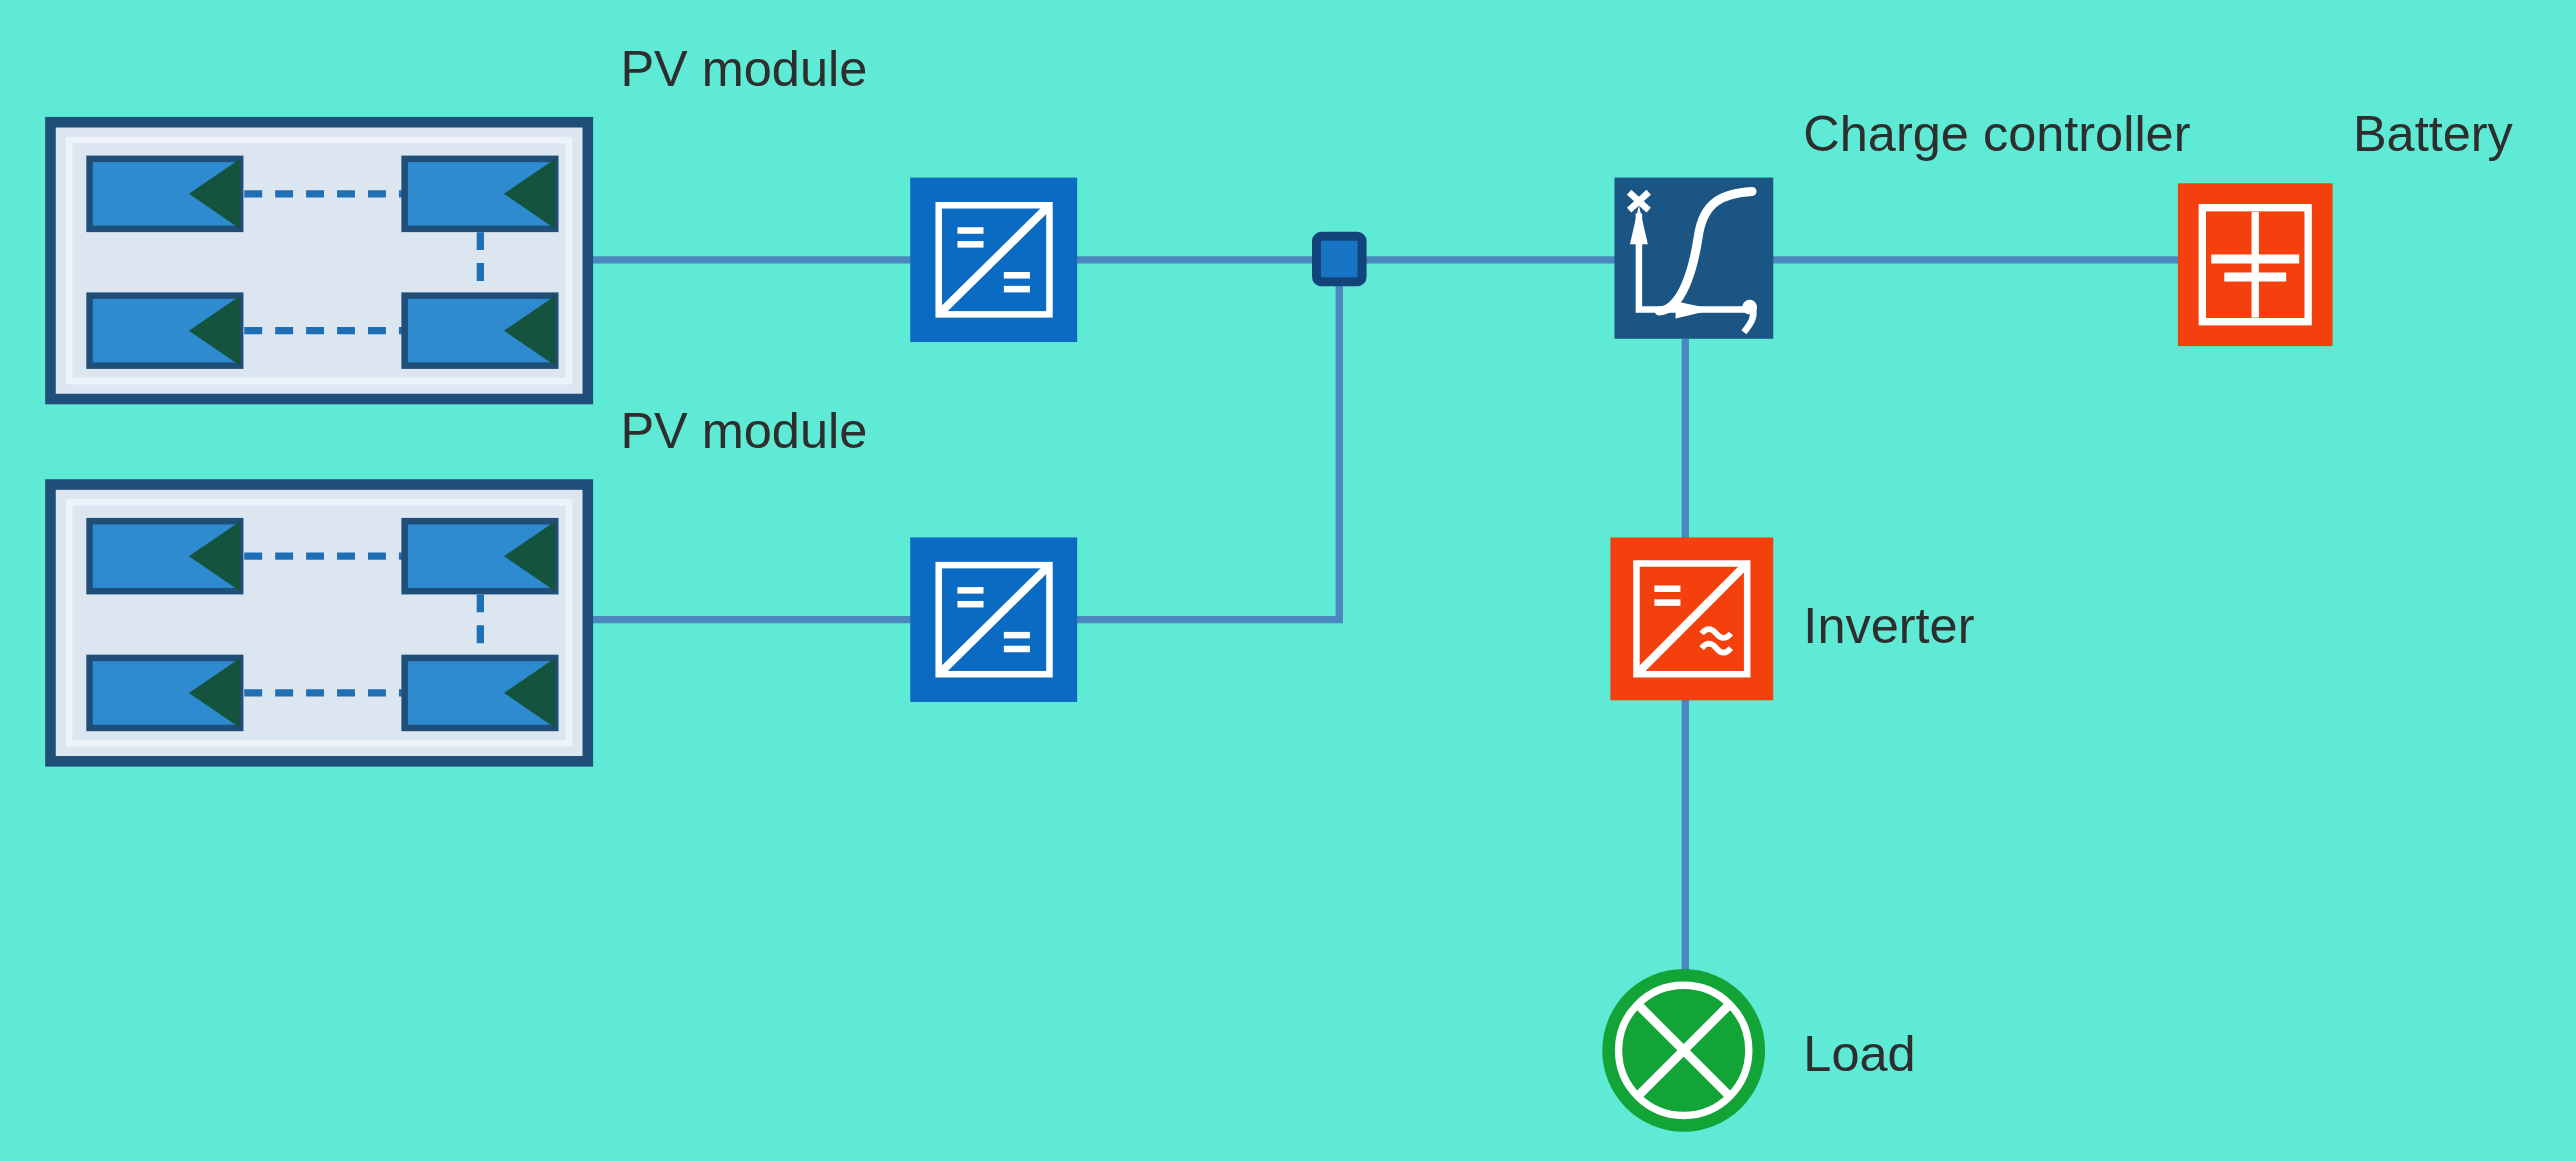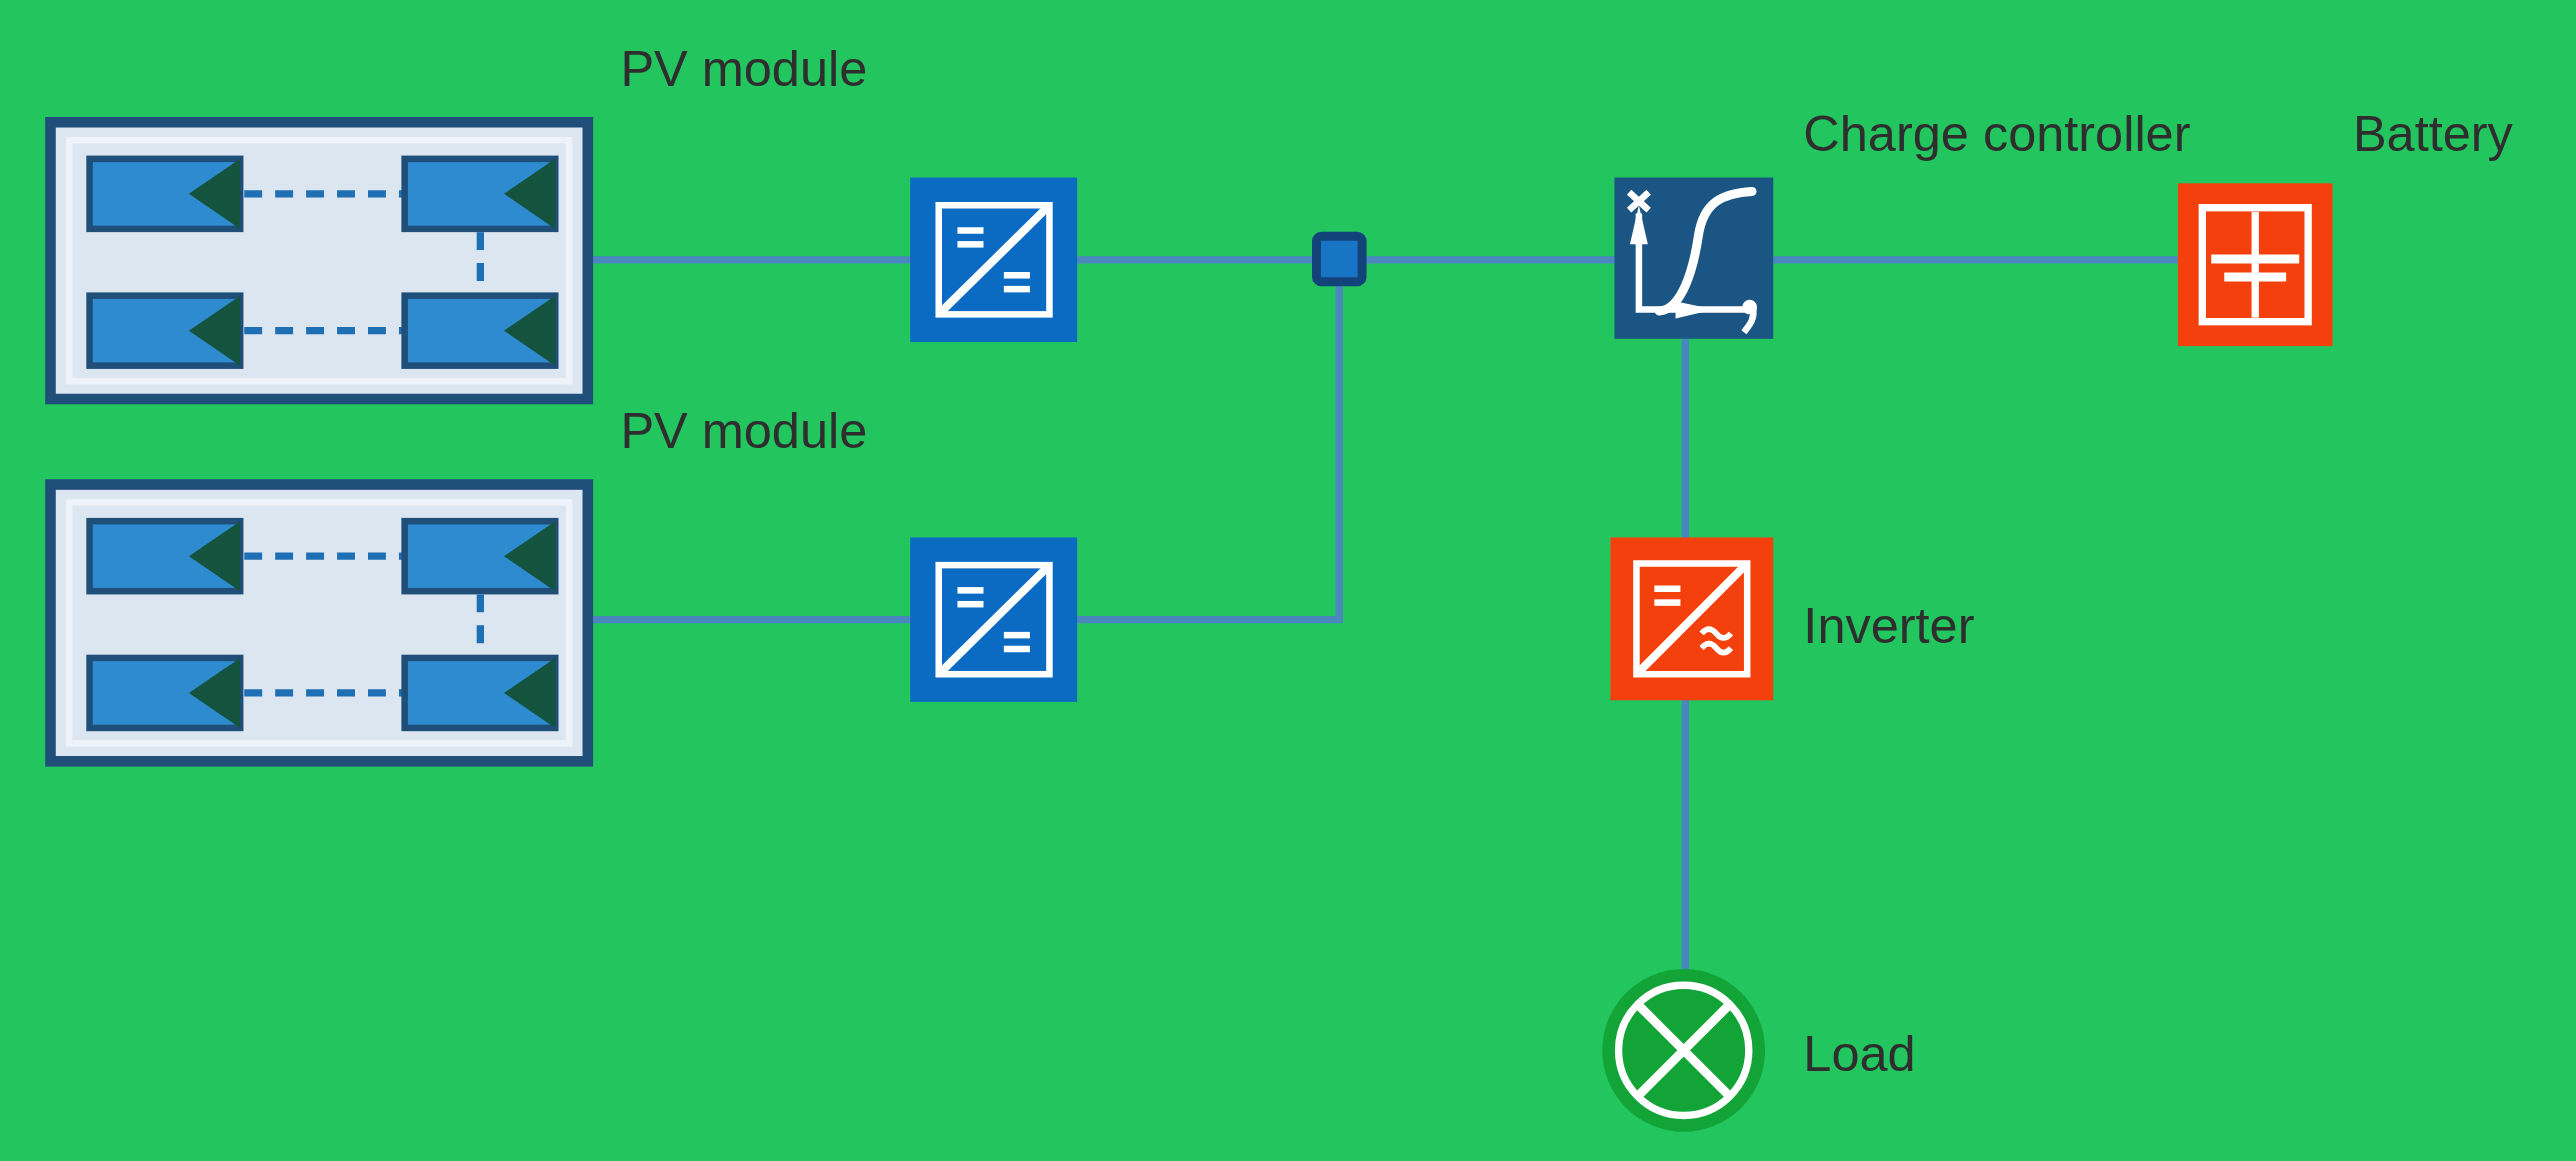--- a/index.html
+++ b/index.html
@@ -7,21 +7,21 @@
     padding: 0;
     background: #ffffff;
   }
   body {
     font-family: "Liberation Sans", sans-serif;
   }
   #stage {
     position: relative;
     width: 2576px;
     height: 1162px;
-    background: #22c55e;
+    background: #5eead4;
     overflow: hidden;
   }
   #diagram {
     position: absolute;
     left: 0;
     top: 0;
     width: 2576px;
     height: 1162px;
     display: block;
   }

